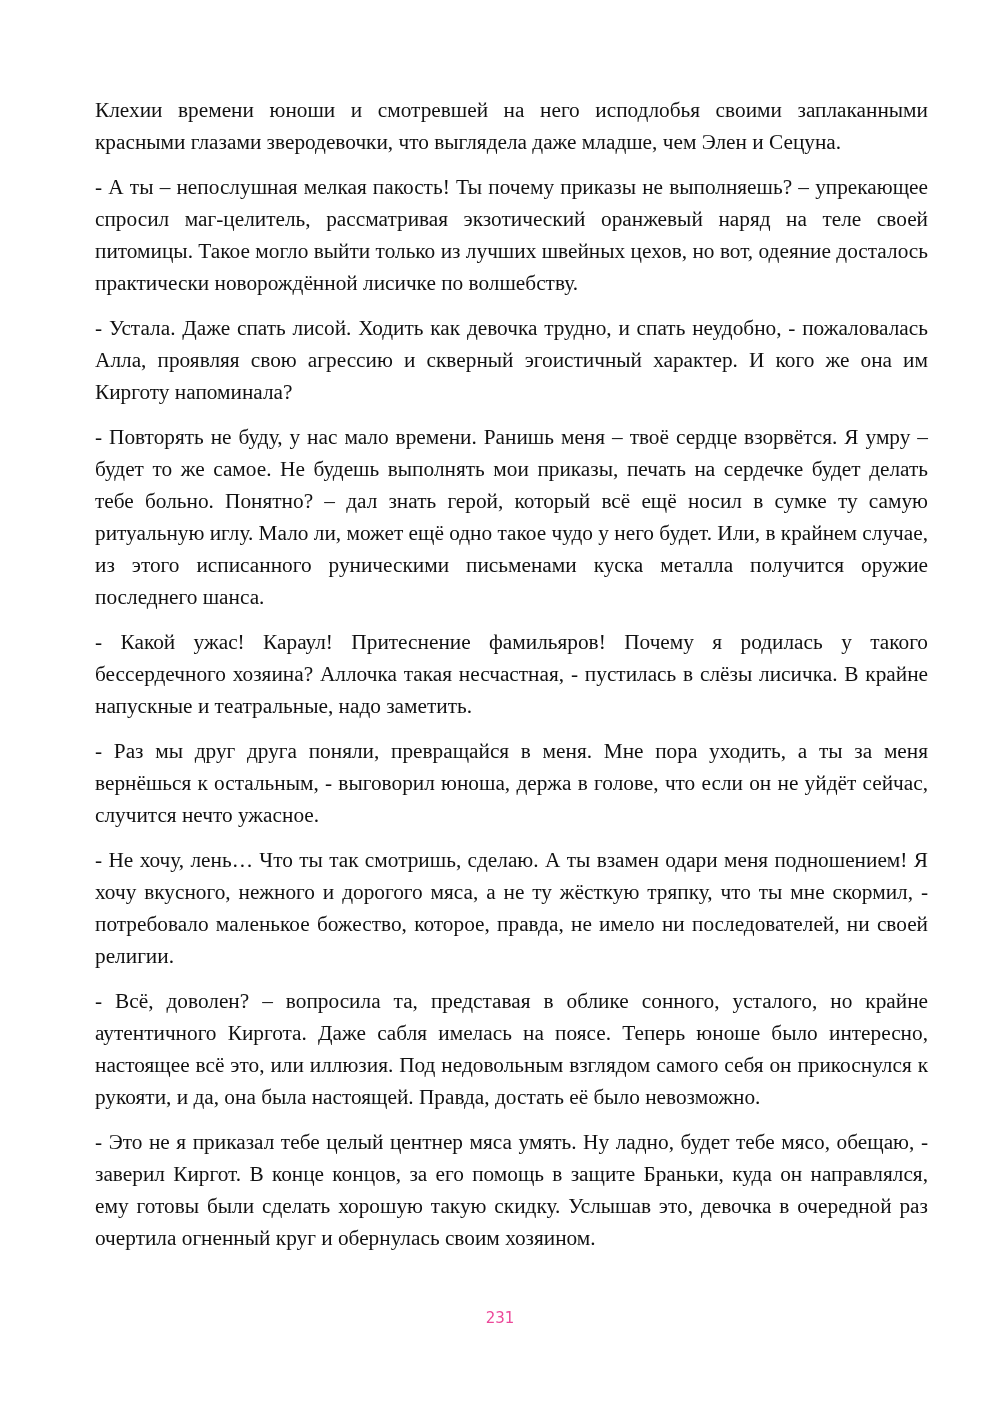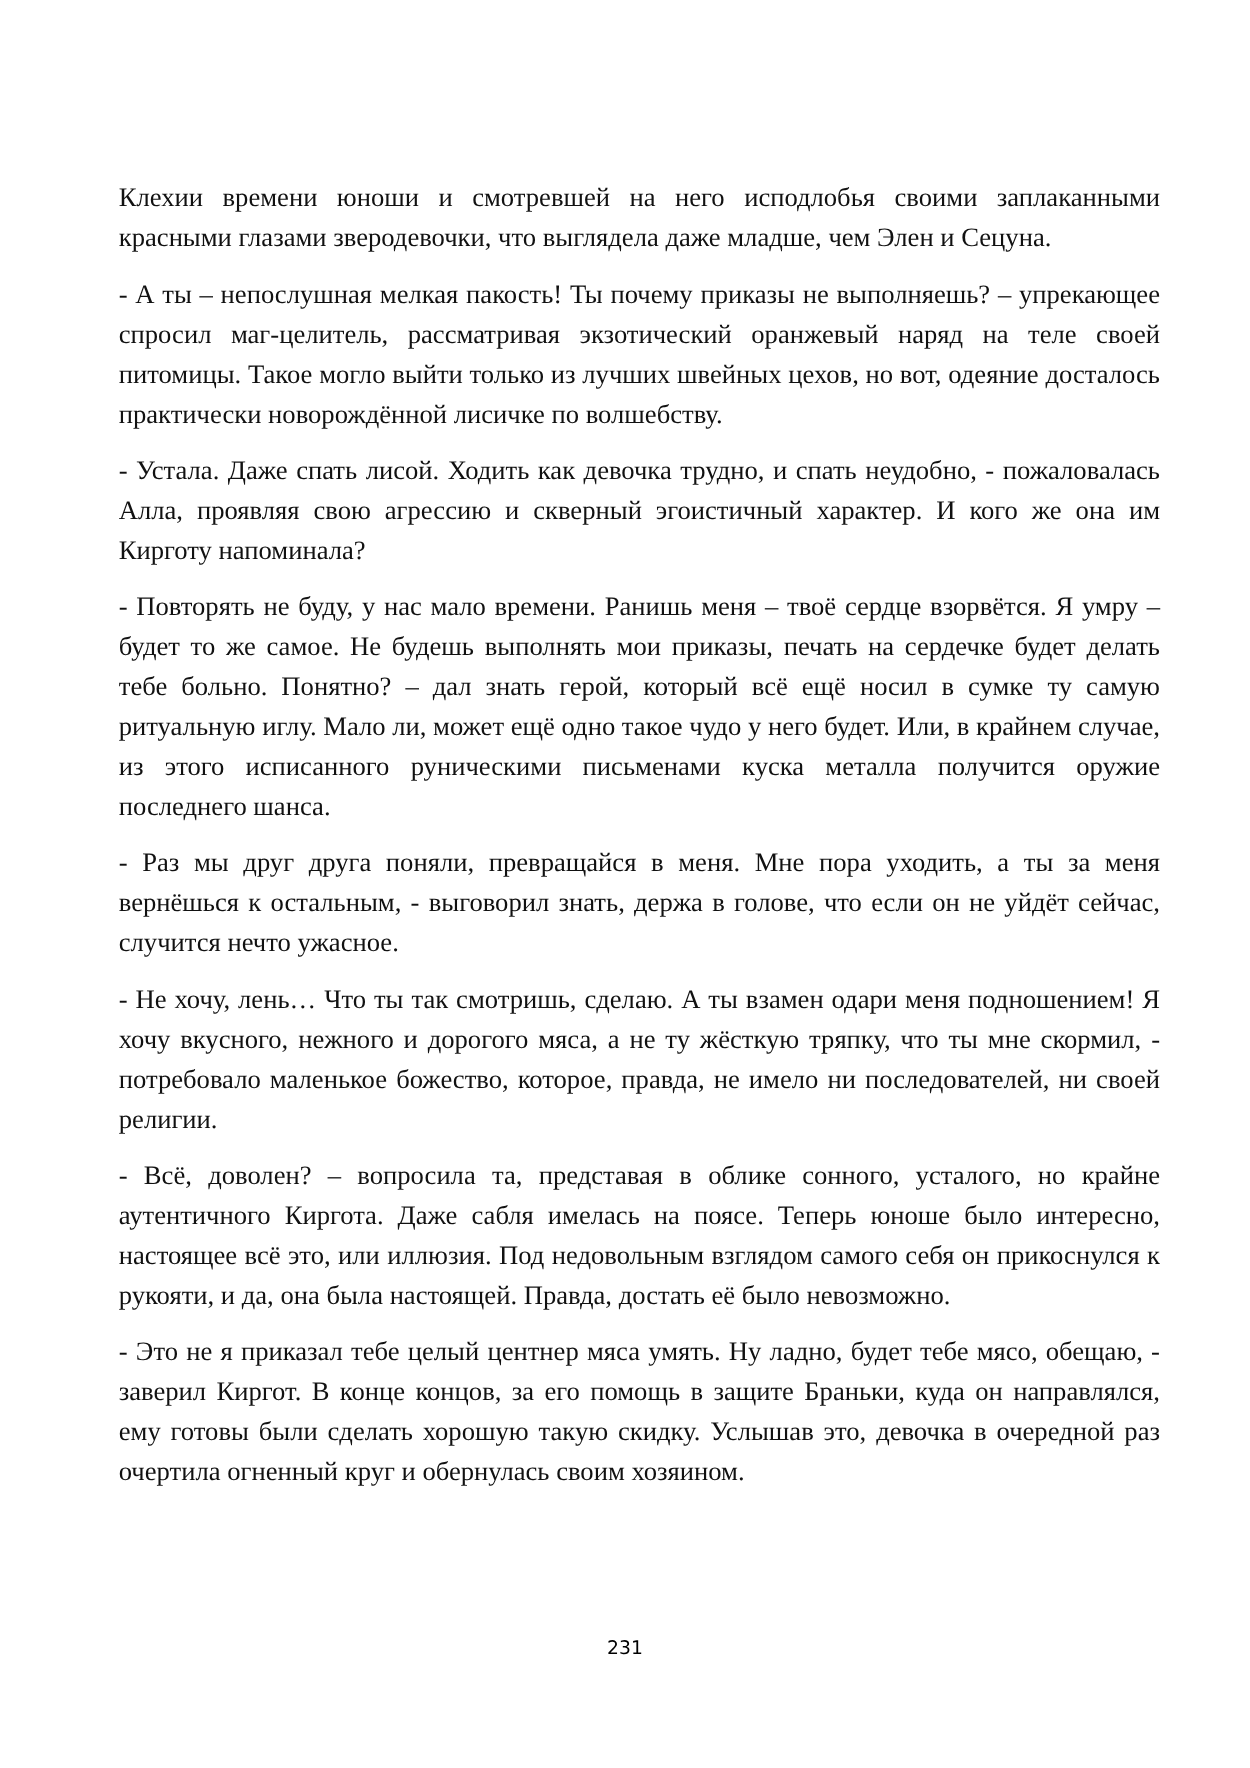--- a/index.html
+++ b/index.html
@@ -16,44 +16,44 @@
     .page {
       position: absolute;
       left: 95px;
       top: 94px;
       width: 833px;
       font-family: "Liberation Serif", "DejaVu Serif", serif;
       font-size: 21.3px;
       line-height: 32px;
       color: #111111;
       text-align: justify;
-      margin-top: 48px;
     }
     .page p {
       margin: 0 0 13px 0;
       text-align: justify;
     }
     .page-number {
       position: absolute;
       top: 1309px;
       left: 0;
       width: 1000px;
       text-align: center;
       font-family: "DejaVu Sans", "Liberation Sans", sans-serif;
       font-size: 15px;
-      color: #000000;
+      color: #ec4899;
     }
   </style>
 </head>
 <body>
 
 <div class="page">
   <p>Клехии времени юноши и смотревшей на него исподлобья своими заплаканными красными глазами зверодевочки, что выглядела даже младше, чем Элен и Сецуна.</p>
   <p>- А ты – непослушная мелкая пакость! Ты почему приказы не выполняешь? – упрекающее спросил маг-целитель, рассматривая экзотический оранжевый наряд на теле своей питомицы. Такое могло выйти только из лучших швейных цехов, но вот, одеяние досталось практически новорождённой лисичке по волшебству.</p>
   <p>- Устала. Даже спать лисой. Ходить как девочка трудно, и спать неудобно, - пожаловалась Алла, проявляя свою агрессию и скверный эгоистичный характер. И кого же она им Кирготу напоминала?</p>
   <p>- Повторять не буду, у нас мало времени. Ранишь меня – твоё сердце взорвётся. Я умру – будет то же самое. Не будешь выполнять мои приказы, печать на сердечке будет делать тебе больно. Понятно? – дал знать герой, который всё ещё носил в сумке ту самую ритуальную иглу. Мало ли, может ещё одно такое чудо у него будет. Или, в крайнем случае, из этого исписанного руническими письменами куска металла получится оружие последнего шанса.</p>
-  <p>- Раз мы друг друга поняли, превращайся в меня. Мне пора уходить, а ты за меня вернёшься к остальным, - выговорил знать, держа в голове, что если он не уйдёт сейчас, случится нечто ужасное.</p>
+  <p>- Какой ужас! Караул! Притеснение фамильяров! Почему я родилась у такого бессердечного хозяина? Аллочка такая несчастная, - пустилась в слёзы лисичка. В крайне напускные и театральные, надо заметить.</p>
+  <p>- Раз мы друг друга поняли, превращайся в меня. Мне пора уходить, а ты за меня вернёшься к остальным, - выговорил юноша, держа в голове, что если он не уйдёт сейчас, случится нечто ужасное.</p>
   <p>- Не хочу, лень… Что ты так смотришь, сделаю. А ты взамен одари меня подношением! Я хочу вкусного, нежного и дорогого мяса, а не ту жёсткую тряпку, что ты мне скормил, - потребовало маленькое божество, которое, правда, не имело ни последователей, ни своей религии.</p>
   <p>- Всё, доволен? – вопросила та, представая в облике сонного, усталого, но крайне аутентичного Киргота. Даже сабля имелась на поясе. Теперь юноше было интересно, настоящее всё это, или иллюзия. Под недовольным взглядом самого себя он прикоснулся к рукояти, и да, она была настоящей. Правда, достать её было невозможно.</p>
   <p>- Это не я приказал тебе целый центнер мяса умять. Ну ладно, будет тебе мясо, обещаю, - заверил Киргот. В конце концов, за его помощь в защите Браньки, куда он направлялся, ему готовы были сделать хорошую такую скидку. Услышав это, девочка в очередной раз очертила огненный круг и обернулась своим хозяином.</p>
 </div>
 
 <div class="page-number">231</div>
 
 </body></html>

